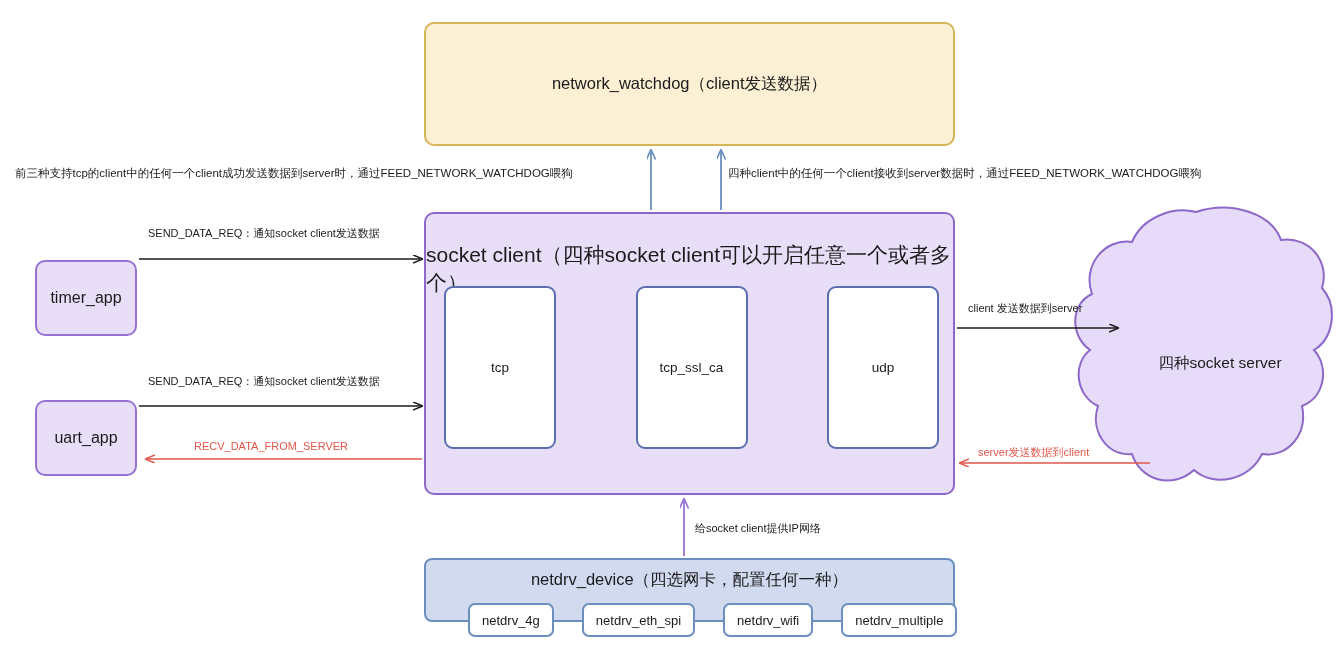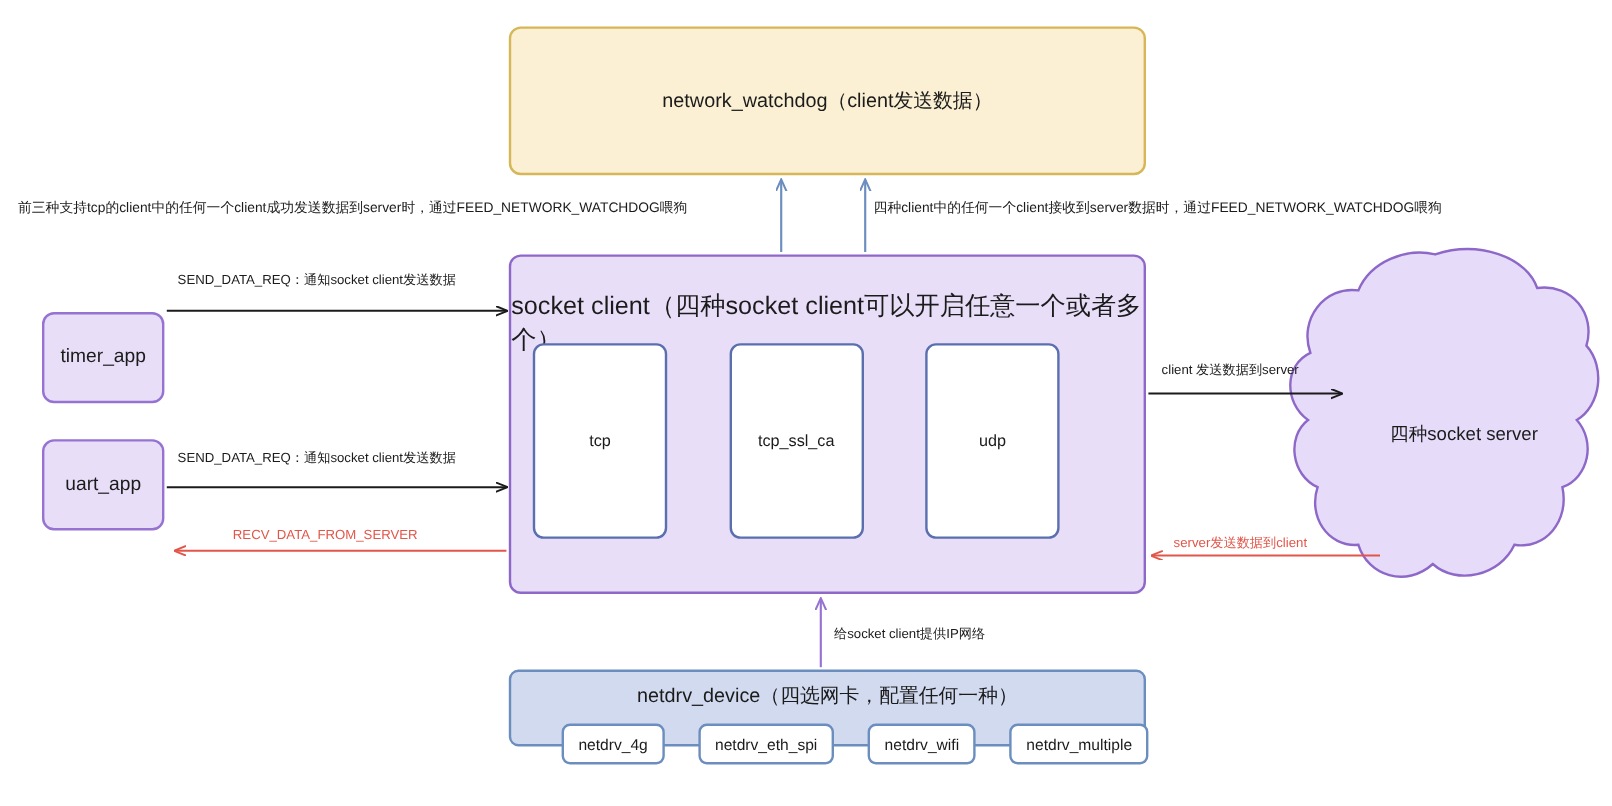--- a/index.html
+++ b/index.html
@@ -14,31 +14,31 @@
   
   #watchdog{left:424px;top:22px;width:531px;height:124px;
             background:#FBF0D3;border:2px solid #D6B656;border-radius:10px;}
   #watchdog .label{font-size:16.5px;color:#1b1b1b;}
 
   
   #socketclient{left:424px;top:212px;width:531px;height:283px;
             background:#E8DEF8;border:2px solid #8E68C8;border-radius:10px;
             flex-direction:column;align-items:center;}
   #socketclient .title{margin-top:27px;font-size:21px;}
-  .protorow{position:absolute;left:18px;top:72px;width:439px;height:163px;
+  .protorow{position:absolute;left:18px;top:72px;width:495px;height:163px;
             display:flex;justify-content:space-between;}
   .proto{width:112px;height:163px;background:#ffffff;border:2px solid #5B6FAF;
          border-radius:9px;display:flex;align-items:center;justify-content:center;
          font-size:13.5px;box-sizing:border-box;}
 
   
   .app{width:102px;height:76px;background:#E8DEF8;border:2px solid #9673D3;
        border-radius:10px;font-size:16px;}
   #timerapp{left:35px;top:212px;margin-top:48px;}
-  #uartapp{left:35px;top:366px;}
+  #uartapp{left:35px;top:400px;}
 
   
   #netdrv{left:424px;top:558px;width:531px;height:64px;background:#D2DAF0;
           border:2px solid #6C8EBF;border-radius:8px;flex-direction:column;
           align-items:center;}
   #netdrv .title{margin-top:9px;font-size:16.5px;}
   .drvrow{position:absolute;left:14px;top:43px;width:503px;height:34px;
           display:flex;justify-content:space-between;}
   .drv{height:34px;background:#ffffff;border:2px solid #6C8EBF;border-radius:7px;
        display:flex;align-items:center;justify-content:center;font-size:13px;

